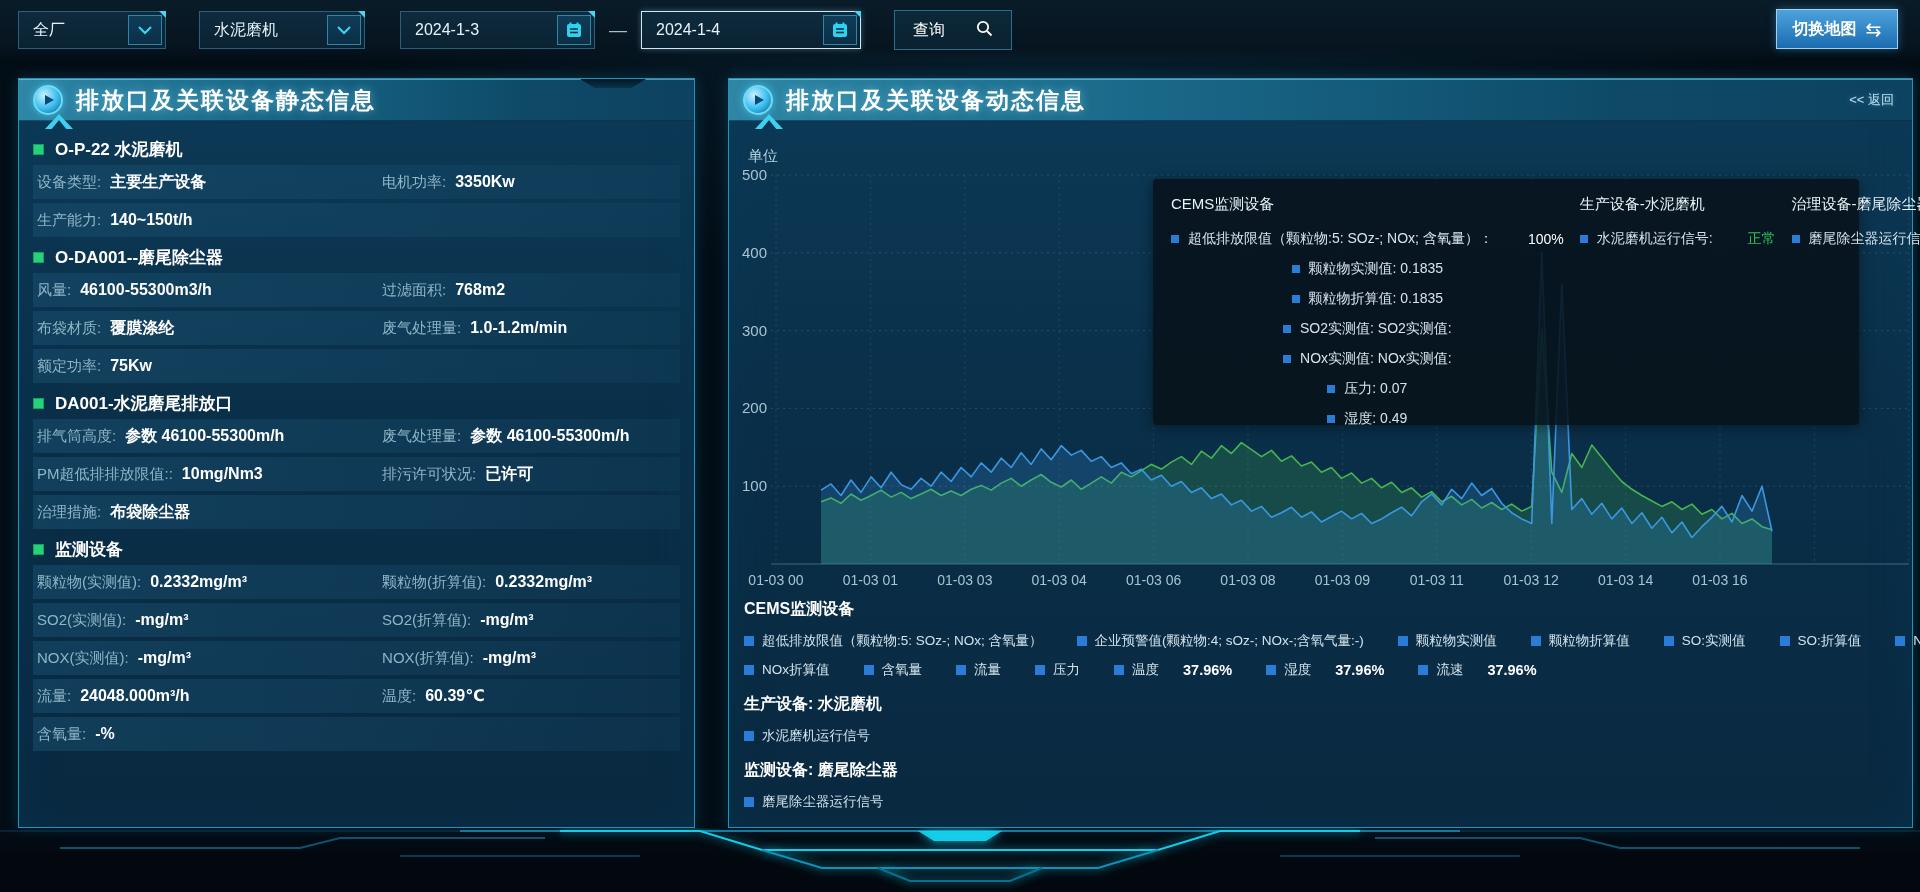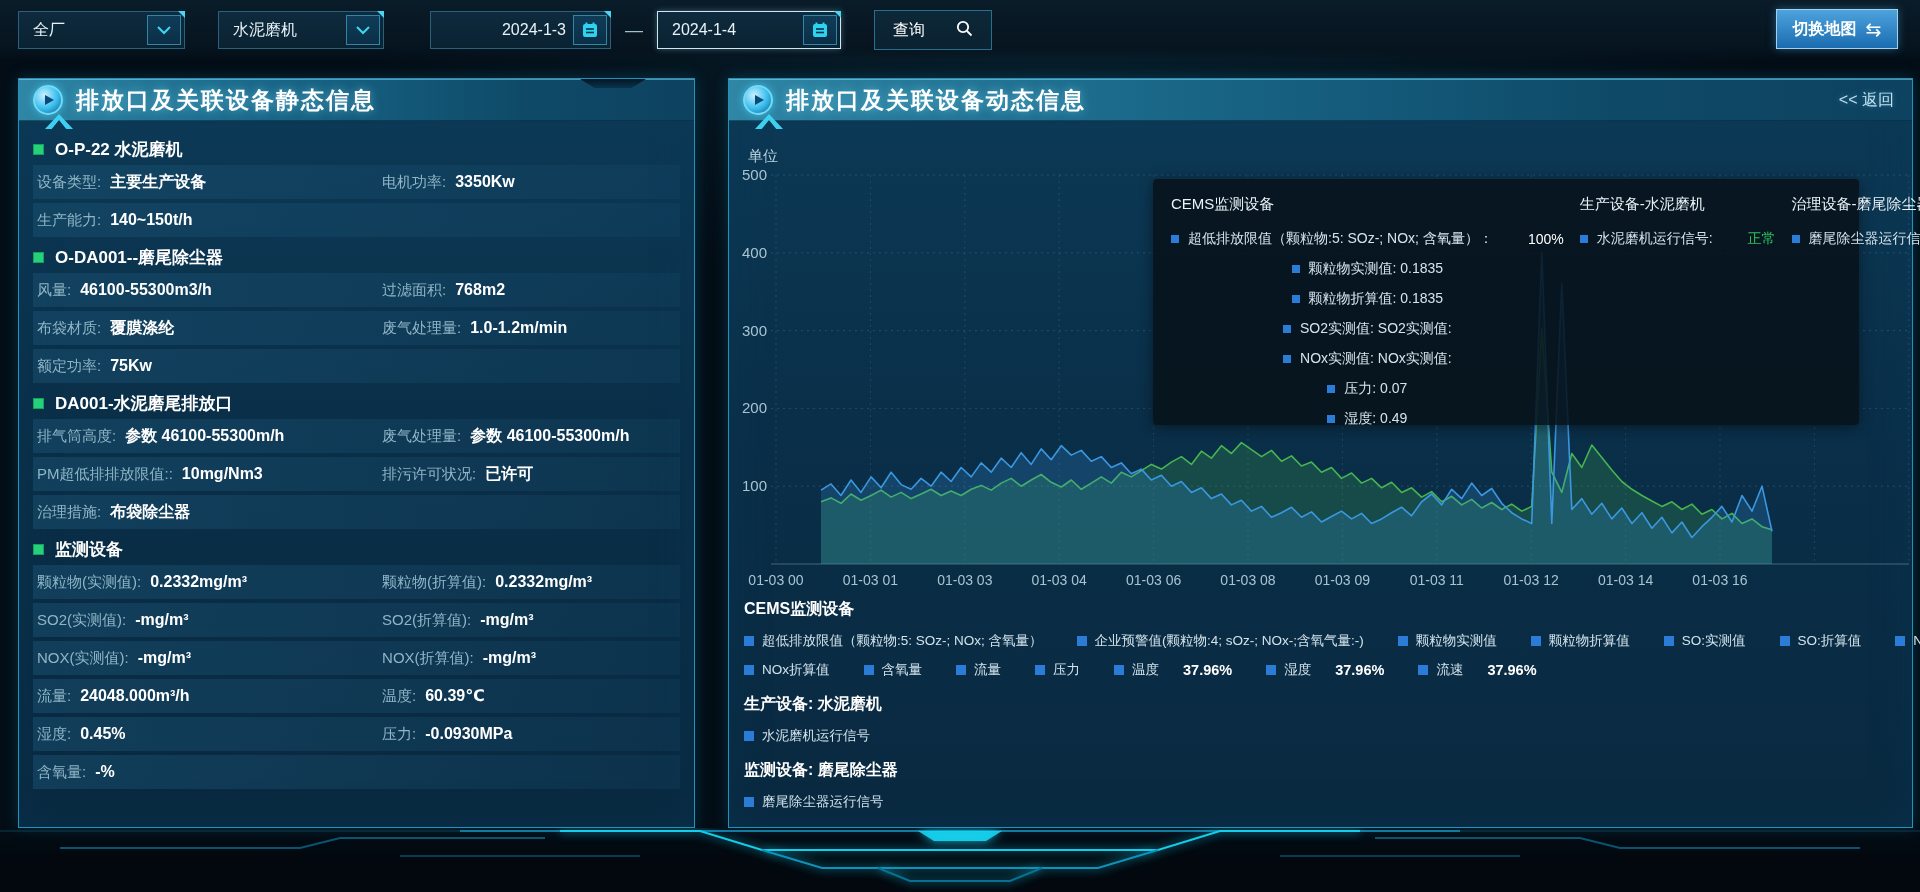--- a/index.html
+++ b/index.html
@@ -64,21 +64,21 @@
   .sec-title{color:#fff;font-size:17px;font-weight:700;}
   .data-row{display:flex;height:34px;margin-bottom:4px;align-items:center;padding:0 4px;
      background:linear-gradient(90deg,rgba(24,78,110,.55),rgba(24,78,110,.22));}
   .cell{width:54%;display:flex;align-items:baseline;gap:9px;overflow:hidden;white-space:nowrap;}
   .cell.c2{width:46%;}
   .lbl{color:#8fb5c7;font-size:15px;}
   .val{color:#fff;font-size:16px;font-weight:700;}
 
   
   #rightPanel{left:728px;width:1185px;}
-  .back-link{margin-left:auto;margin-right:18px;color:#bfe0ef;font-size:16px;cursor:pointer;
+  .back-link{margin-left:auto;margin-right:18px;color:#bfe0ef;font-size:13px;cursor:pointer;
      text-shadow:0 0 6px rgba(120,210,245,.4);}
   .unit-label{position:absolute;left:19px;top:26px;color:#b6d2de;font-size:15px;}
   .chart-svg{position:absolute;left:0;top:48px;}
   .legend-wrap{position:absolute;left:15px;right:12px;top:478px;}
   .lg-title{color:#fff;font-weight:700;font-size:16px;margin:0 0 12px;}
   .lg-block{margin-bottom:15px;}
   .lg-row{display:flex;gap:34px;margin-bottom:11px;}
   .lg-item{display:inline-flex;gap:8px;align-items:center;color:#d2e3ec;font-size:13.5px;
      white-space:nowrap;cursor:pointer;}
   .lg-sq{width:10px;height:10px;background:#2b7cd6;flex:none;}
@@ -99,50 +99,50 @@
 
   
   .footer{position:absolute;left:0;bottom:0;width:1920px;height:64px;
      background:linear-gradient(180deg,rgba(2,8,13,0),#02080e 45%);}
 </style>
 </head>
 <body>
 <div class="stage">
 
   <div class="topbar">
-    <div class="ctl" style="margin-left:18px;width:167px;">
+    <div class="ctl" style="margin-left:18px;width:148px;">
       <span>全厂</span>
       <span class="side-btn">
         <svg width="14" height="9" viewBox="0 0 14 9">
             <polyline points="1,1 7,7 13,1" fill="none" stroke="#3fd6f2" stroke-width="2"></polyline>
           </svg>
       </span>
     </div>
     <div class="ctl" style="margin-left:33px;width:166px;">
       <span>水泥磨机</span>
       <span class="side-btn">
         <svg width="14" height="9" viewBox="0 0 14 9">
             <polyline points="1,1 7,7 13,1" fill="none" stroke="#3fd6f2" stroke-width="2"></polyline>
           </svg>
       </span>
     </div>
-    <div class="ctl" style="margin-left:46px;width:181px;justify-content:flex-end;">
+    <div class="ctl" style="margin-left:35px;width:195px;">
       <span>2024-1-3</span>
       <span class="side-btn">
         <svg width="16" height="16" viewBox="0 0 16 16">
             <rect x="1" y="2" width="14" height="13" rx="2" fill="#2fd3f2"></rect>
             <line x1="4" y1="7" x2="12" y2="7" stroke="#0a3145" stroke-width="1.6"></line>
             <line x1="4" y1="10.5" x2="12" y2="10.5" stroke="#0a3145" stroke-width="1.6"></line>
             <line x1="4.5" y1="0.5" x2="4.5" y2="3.5" stroke="#2fd3f2" stroke-width="2"></line>
             <line x1="11.5" y1="0.5" x2="11.5" y2="3.5" stroke="#2fd3f2" stroke-width="2"></line>
           </svg>
       </span>
     </div>
     <span class="dash">—</span>
-    <div class="ctl date-focus" style="width:184px;">
+    <div class="ctl date-focus" style="width:220px;">
       <span>2024-1-4</span>
       <span class="side-btn">
         <svg width="16" height="16" viewBox="0 0 16 16">
             <rect x="1" y="2" width="14" height="13" rx="2" fill="#2fd3f2"></rect>
             <line x1="4" y1="7" x2="12" y2="7" stroke="#0a3145" stroke-width="1.6"></line>
             <line x1="4" y1="10.5" x2="12" y2="10.5" stroke="#0a3145" stroke-width="1.6"></line>
             <line x1="4.5" y1="0.5" x2="4.5" y2="3.5" stroke="#2fd3f2" stroke-width="2"></line>
             <line x1="11.5" y1="0.5" x2="11.5" y2="3.5" stroke="#2fd3f2" stroke-width="2"></line>
           </svg>
       </span>
@@ -285,30 +285,20 @@
           </div>
         </div>
         <div class="data-row">
           <div class="cell">
             <span class="lbl">流量:</span>
             <span class="val">24048.000m³/h</span>
           </div>
           <div class="cell c2">
             <span class="lbl">温度:</span>
             <span class="val">60.39℃</span>
-          </div>
-        </div>
-        <div class="data-row">
-          <div class="cell">
-            <span class="lbl">湿度:</span>
-            <span class="val">0.45%</span>
-          </div>
-          <div class="cell c2">
-            <span class="lbl">压力:</span>
-            <span class="val">-0.0930MPa</span>
           </div>
         </div>
         <div class="data-row">
           <div class="cell">
             <span class="lbl">含氧量:</span>
             <span class="val">-%</span>
           </div>
         </div>
       </div>
   </div>

